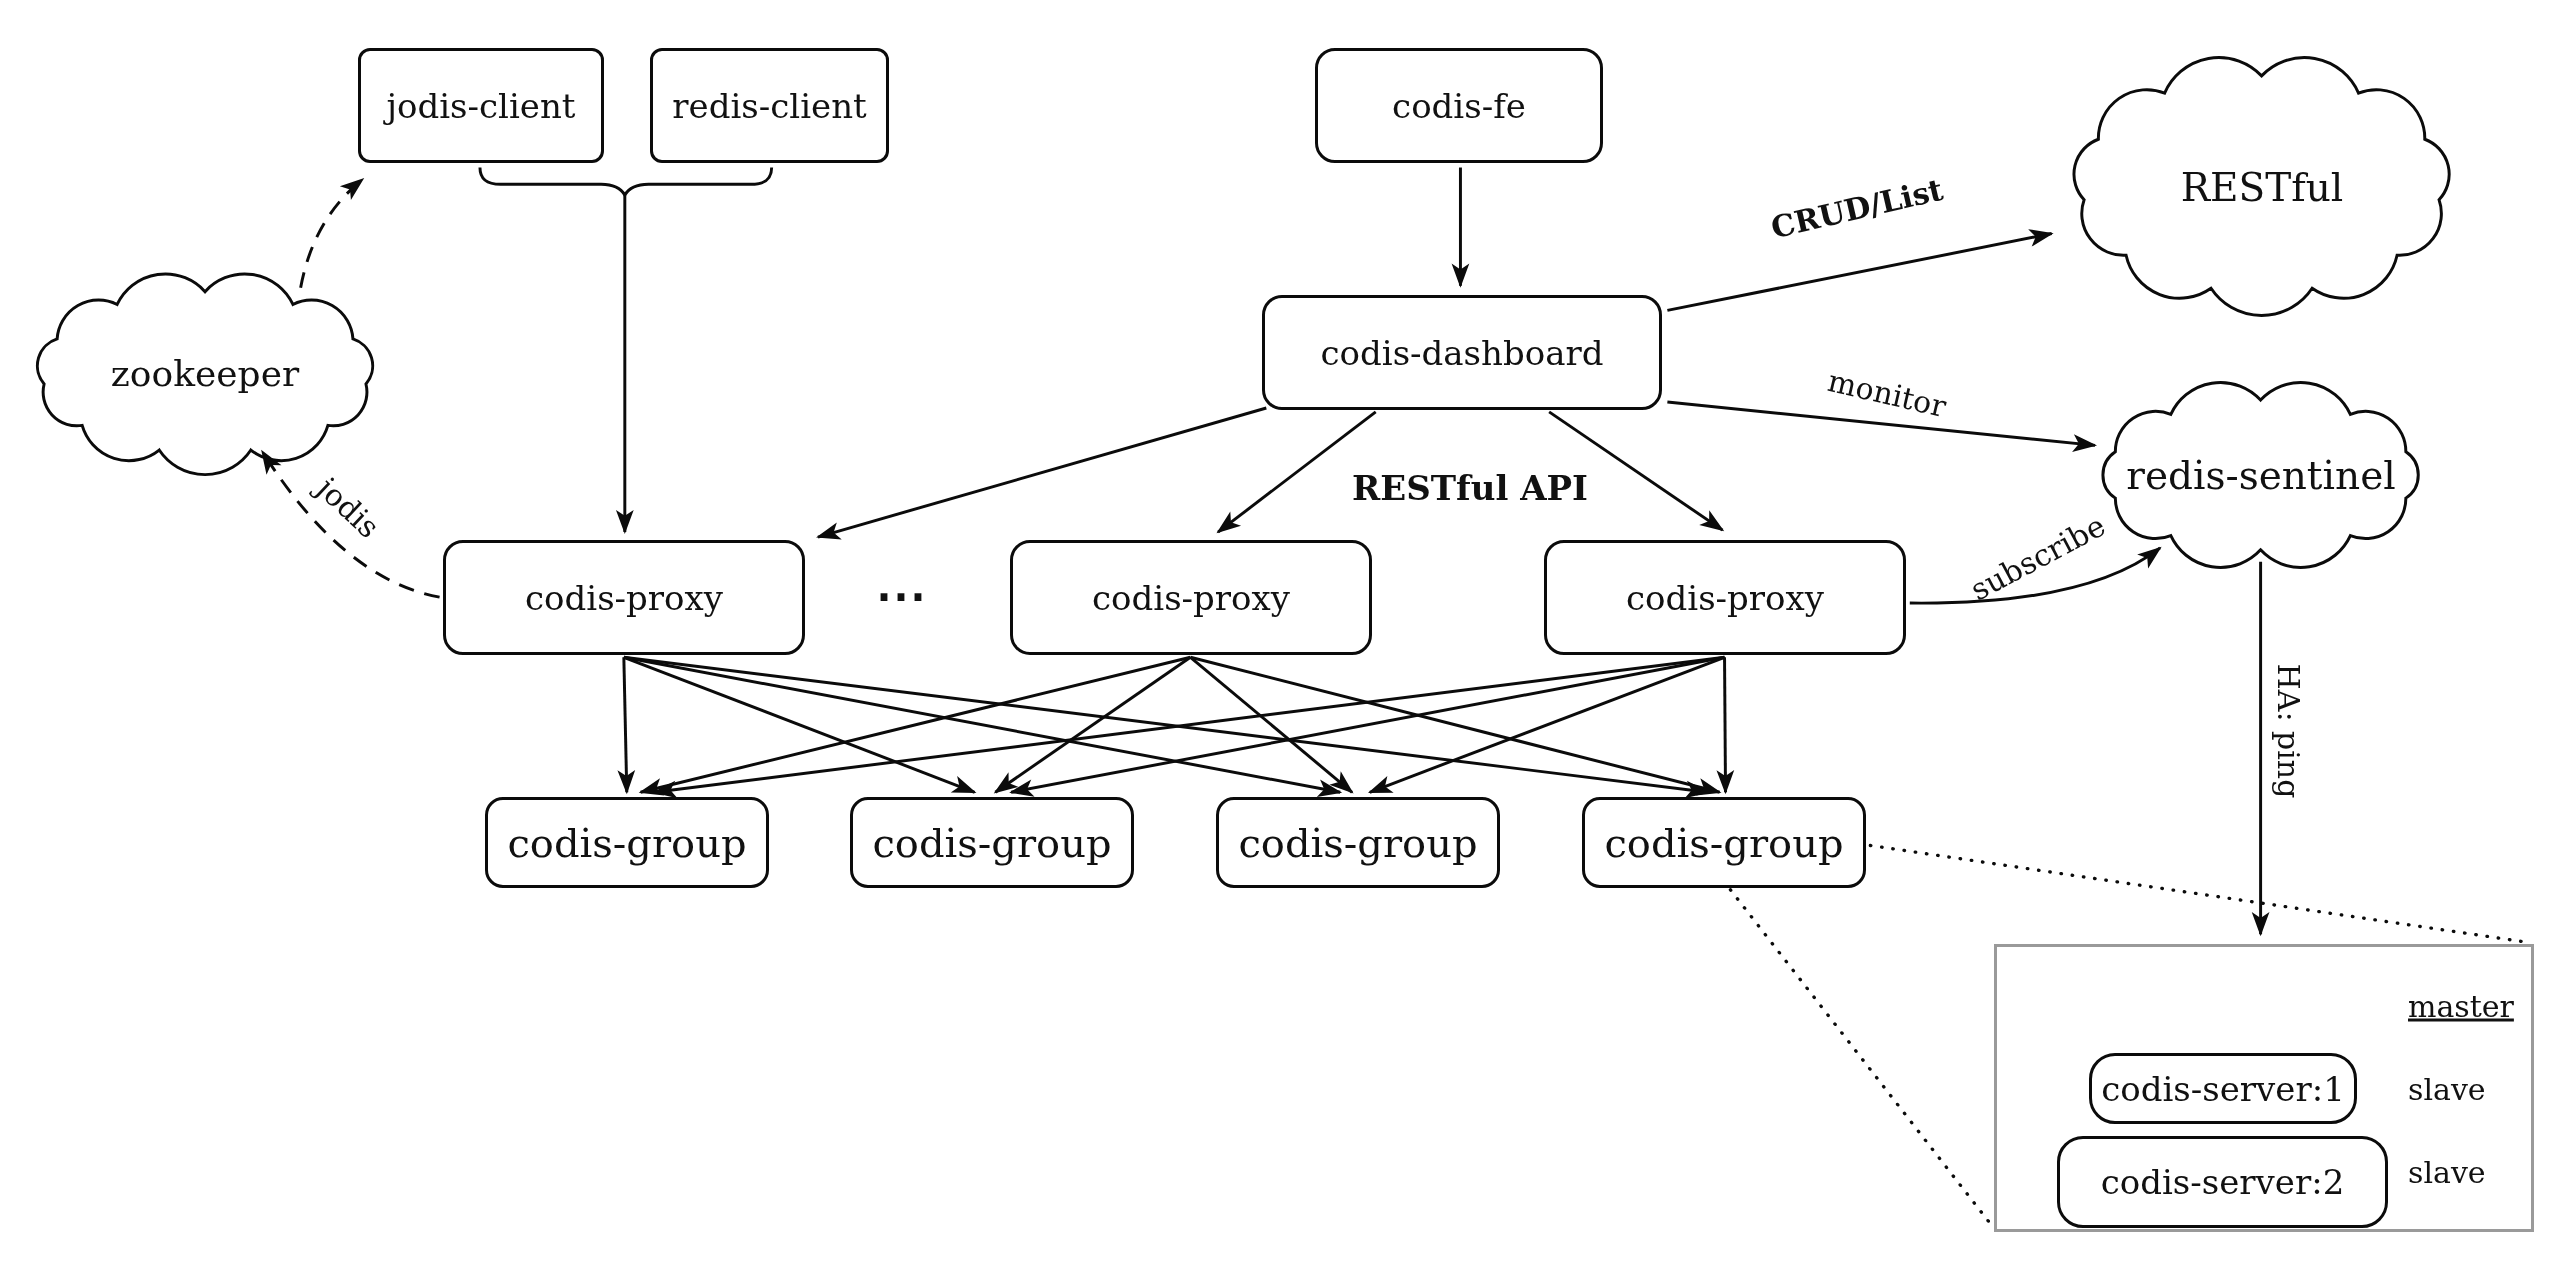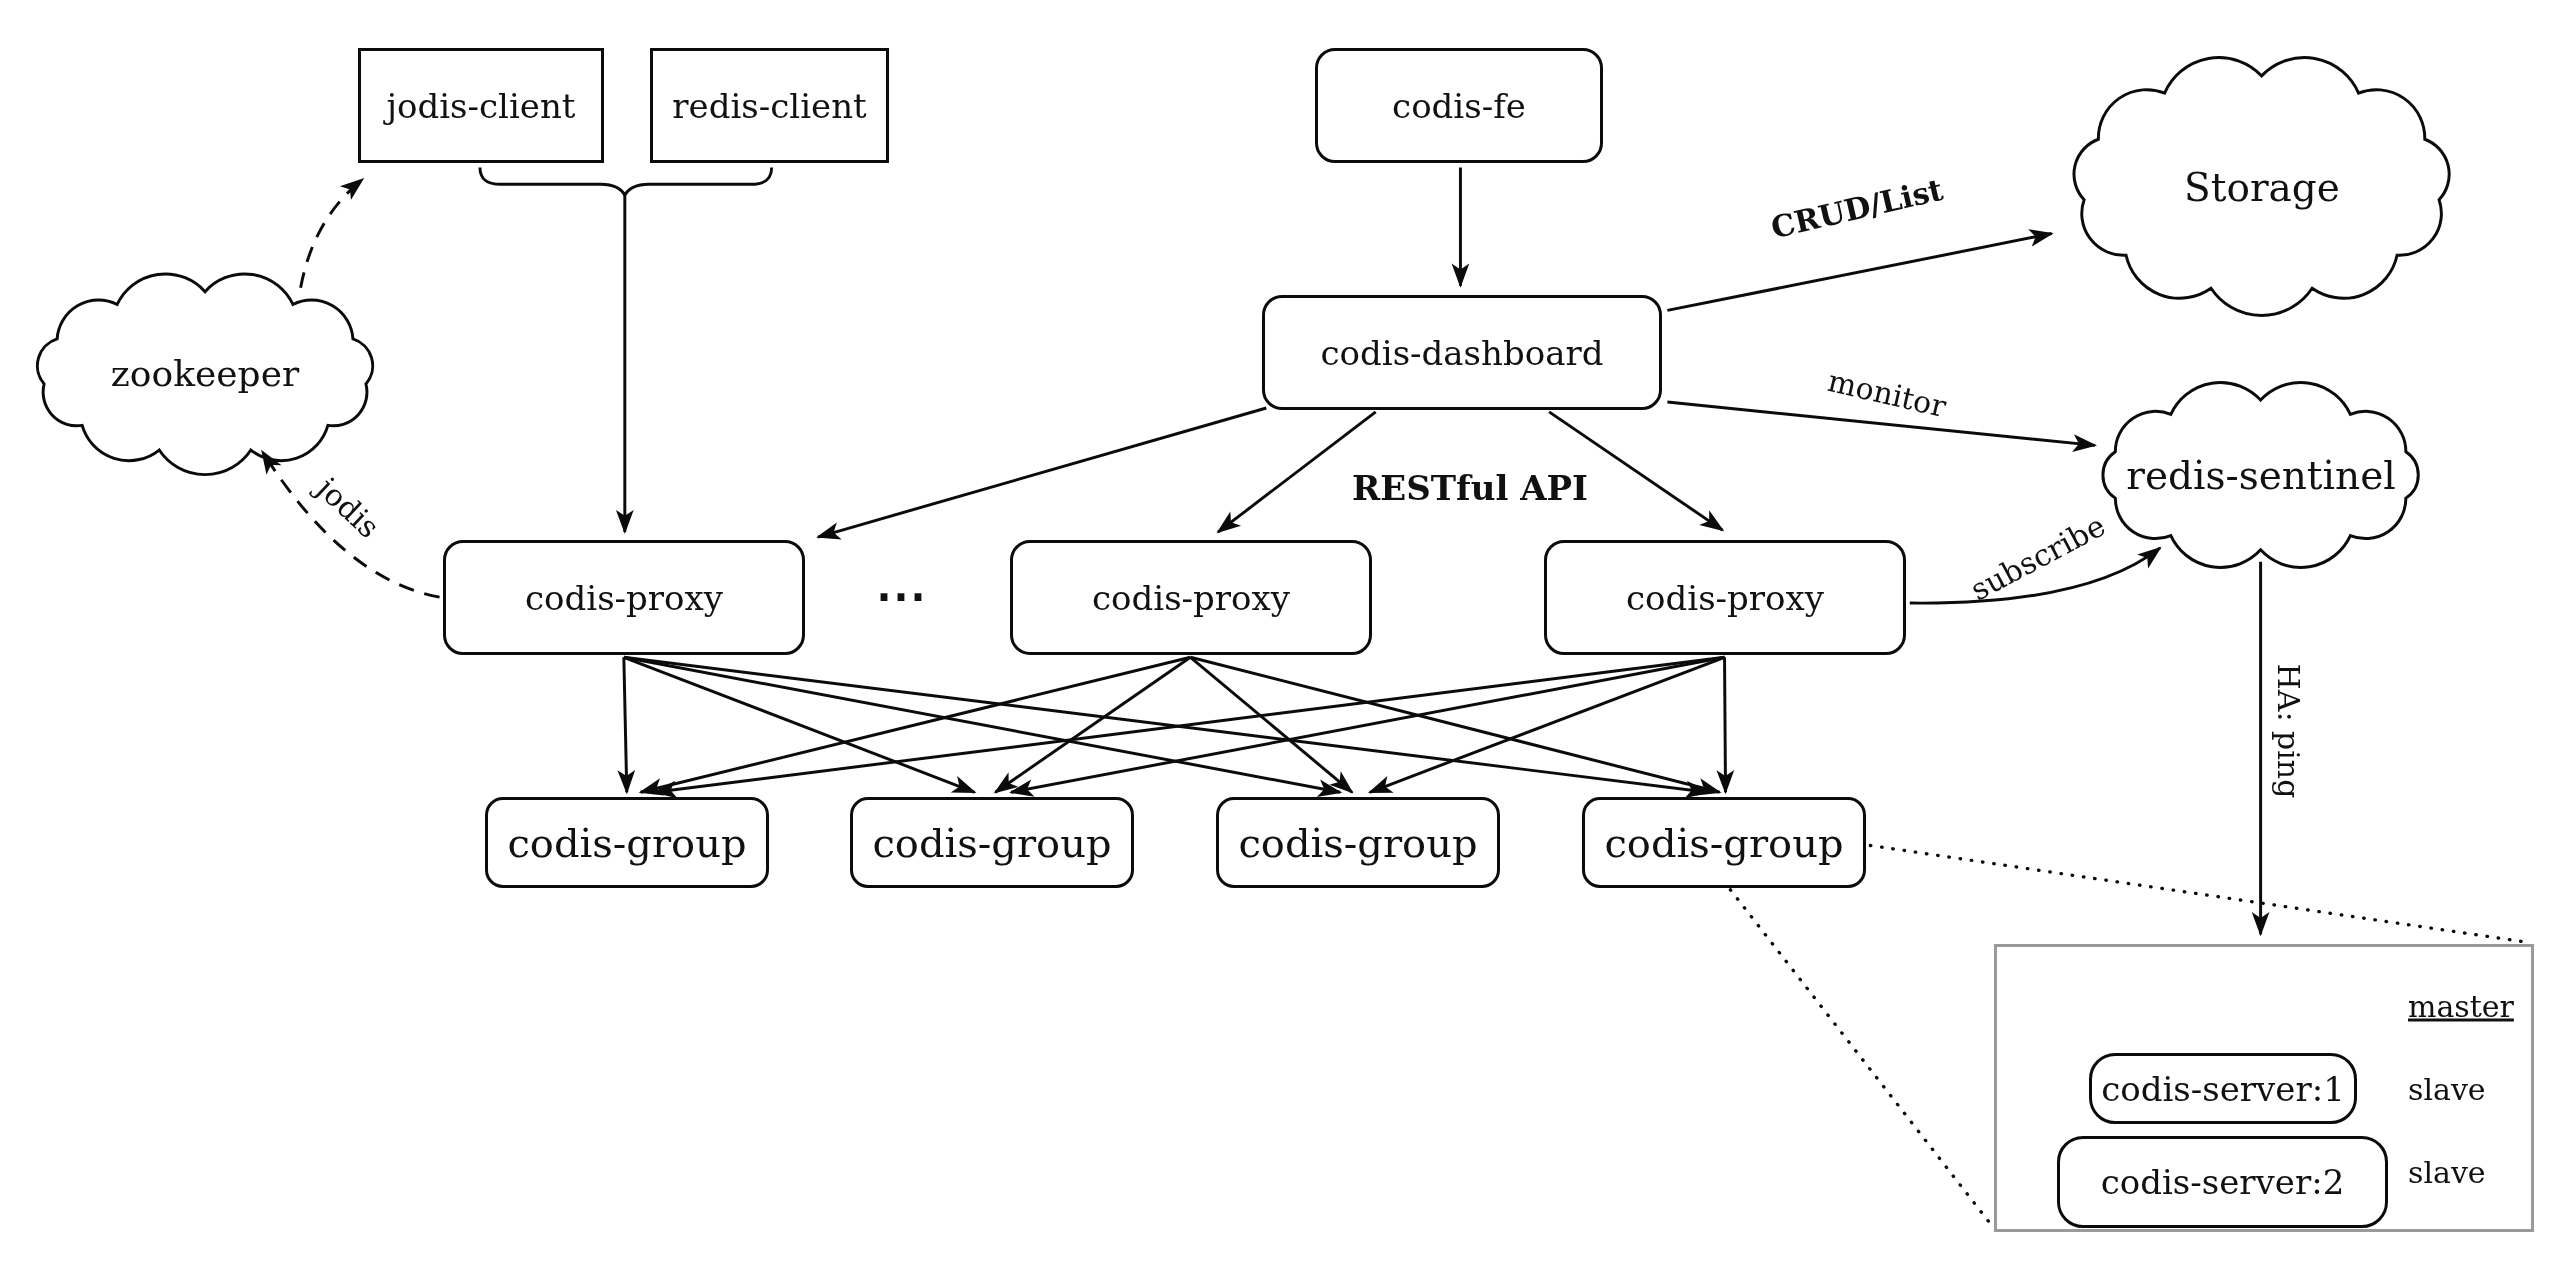--- a/index.html
+++ b/index.html
@@ -11,21 +11,21 @@
   .edge{stroke:#0b0b0b;stroke-width:3;fill:none;}
   .edge.dashed{stroke-dasharray:16 11;}
   .edge.dotted{stroke-dasharray:0.5 11;stroke-linecap:round;stroke-width:3.4;}
   .shape{stroke:#0b0b0b;stroke-width:3;fill:#ffffff;}
   .node{
     position:absolute;box-sizing:border-box;background:#fff;border:3px solid #0b0b0b;
     display:flex;align-items:center;justify-content:center;text-align:center;
     font-size:34px;line-height:1;white-space:nowrap;
   }
   .rounded{border-radius:20px;}
-  .sharp{border-radius:0;}
+  .sharp{border-radius:12px;}
   .group-node{font-size:40px;border-radius:18px;}
   .server-node{border-radius:26px;font-size:34px;}
   .panel{
     position:absolute;box-sizing:border-box;background:#fff;border:3px solid #9a9a9a;
   }
   .lbl{
     position:absolute;white-space:nowrap;line-height:1;
     transform:translate(-50%,-50%);
   }
   .cloud-lbl{font-size:39px;}
@@ -89,21 +89,21 @@
   <div class="node sharp" style="left:358px;top:48px;width:246px;height:115px;">
     <span>jodis-client</span>
   </div>
   <div class="node rounded" style="left:1315px;top:48px;width:288px;height:115px;">
     <span>codis-fe</span>
   </div>
   <div class="node sharp" style="left:650px;top:48px;width:239px;height:115px;">
     <span>redis-client</span>
   </div>
 
-  <div class="lbl cloud-lbl" style="left:2262px;top:187px;">Storage</div>
+  <div class="lbl cloud-lbl" style="left:2262px;top:187px;">RESTful</div>
   <div class="lbl cloud-lbl" style="left:205px;top:374px;font-size:36px;">zookeeper</div>
   <div class="lbl cloud-lbl" style="left:2261px;top:475px;">redis-sentinel</div>
 
   <div class="node rounded" style="left:1262px;top:295px;width:400px;height:115px;">
     <span>codis-dashboard</span>
   </div>
 
   <div class="node rounded" style="left:443px;top:540px;width:362px;height:115px;">
     <span>codis-proxy</span>
   </div>

